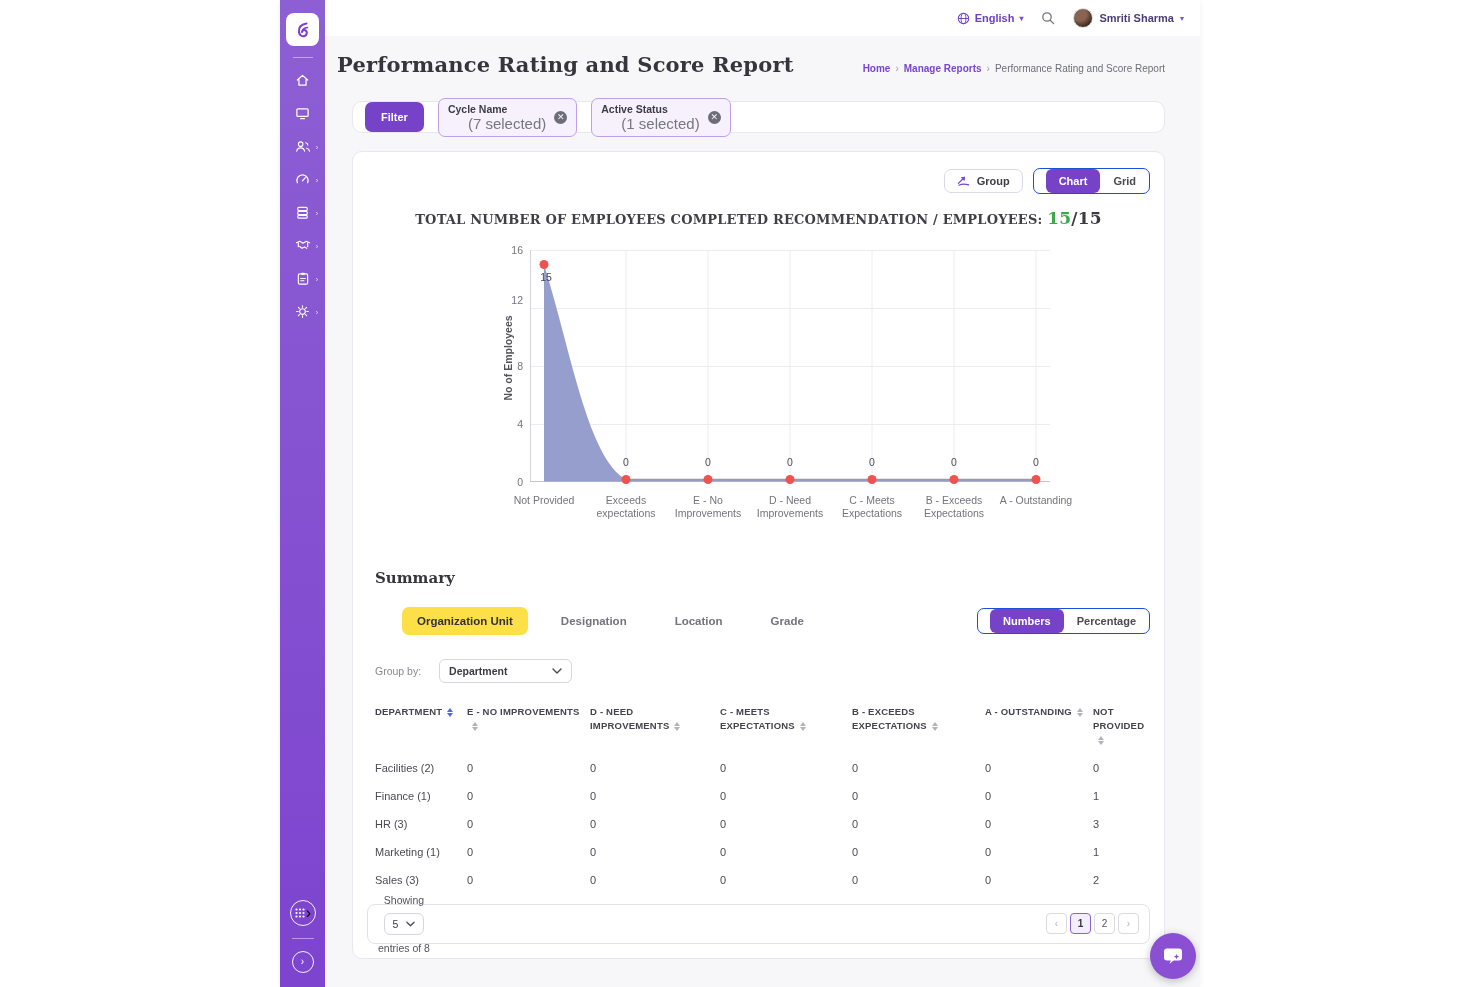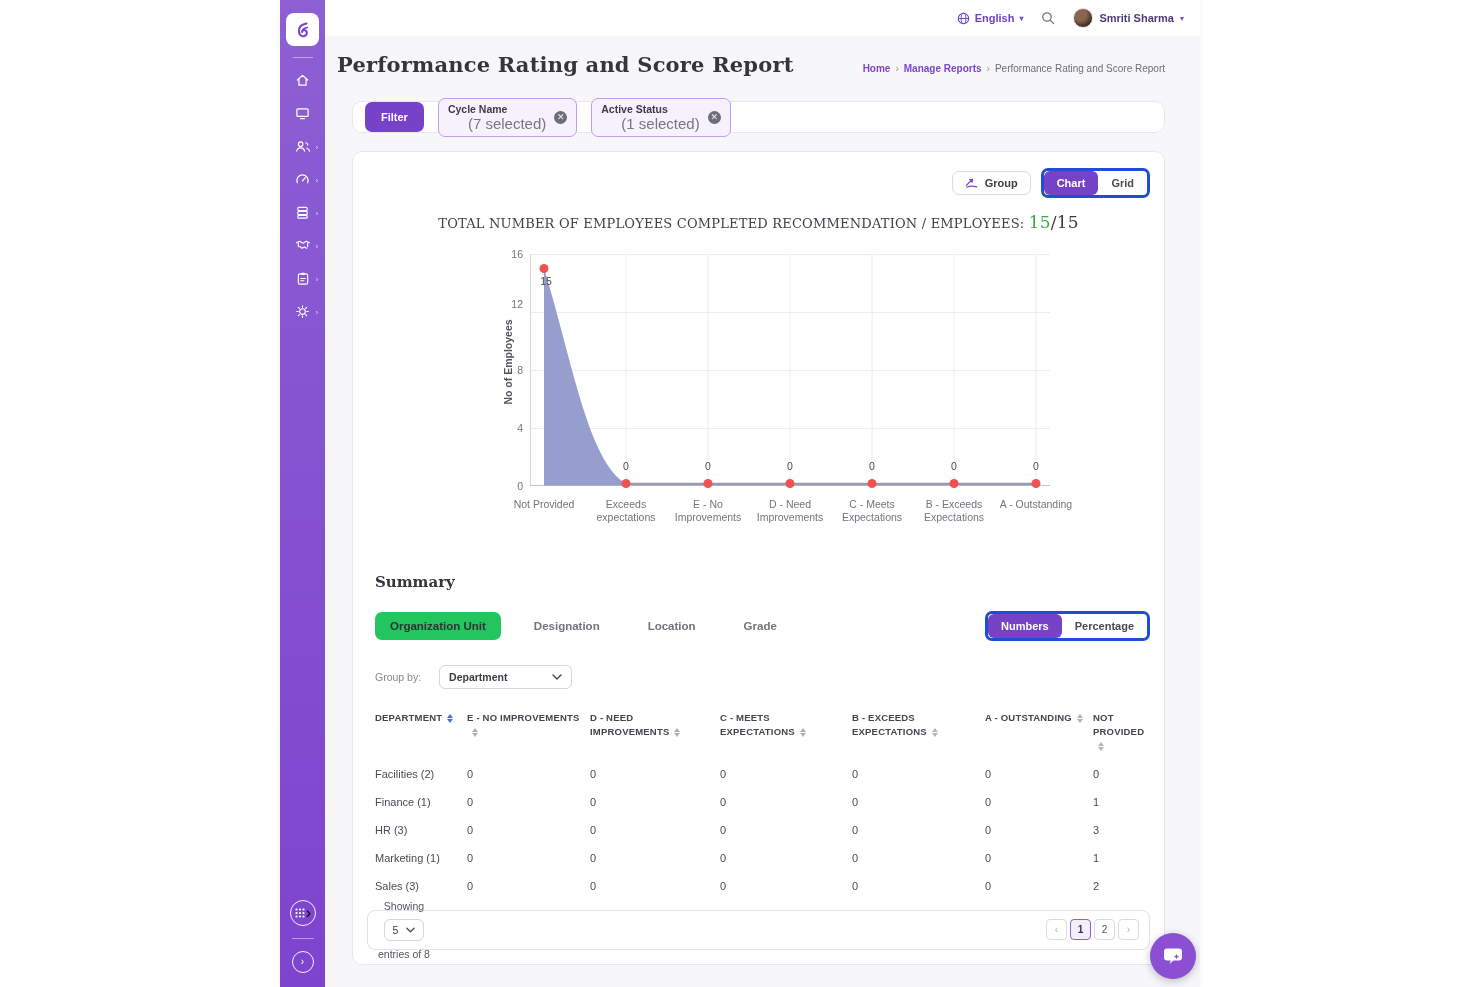--- a/index.html
+++ b/index.html
@@ -37,39 +37,39 @@
   .filter-card { margin-top:24px; padding:10px 12px; display:flex; align-items:center; gap:14px; height:32px; }
   .filter-btn { background:#7643c8; color:#fff; font-size:11px; font-weight:bold; border:none; border-radius:7px; padding:9px 16px; cursor:pointer; }
   .chip { background:#f6f1fd; border:1px solid #bf9fec; border-radius:7px; padding:4px 9px; display:flex; align-items:center; gap:8px; cursor:pointer; }
   .chip .t1 { font-size:10.5px; font-weight:bold; color:#3c3c44; }
   .chip .t2 { font-size:15px; color:#77777f;margin-left:20px; }
   .chip-x { width:13px; height:13px; border-radius:50%; background:#6d6d75; color:#f6f1fd; font-size:9px; line-height:13px; text-align:center; cursor:pointer; flex-shrink:0; }
 
   .big-card { margin-top:18px; padding:16px 14px 14px; position:relative; }
   .toolbar { display:flex; justify-content:flex-end; align-items:center; gap:10px; }
   .export-btn { display:flex; align-items:center; gap:6px; background:#fff; border:1px solid #ddd9e4; border-radius:7px; padding:5px 12px; font-size:11px; font-weight:bold; color:#3e3e46; cursor:pointer; }
-  .seg { display:flex; border:3px solid #1d4ed8; border-radius:7px; overflow:hidden; background:#fff; }
+  .seg { display:flex; border:1px solid #1d4ed8; border-radius:7px; overflow:hidden; background:#fff;padding-left:12px; }
   .seg .opt { font-size:11px; font-weight:bold; padding:6px 13px; color:#4a4a52; cursor:pointer; }
   .seg .opt.active { background:#7643c8; color:#fff; border-radius:6px; }
 
-  .chart-title { text-align:center; margin-top:14px; font-family:"DejaVu Serif", serif; font-size:13px; font-weight:normal; color:#413f46; letter-spacing:.2px; }
+  .chart-title { text-align:center; margin-top:14px; font-family:"DejaVu Serif", serif; font-size:13px; font-weight:bold; color:#413f46; letter-spacing:.2px; }
   .ratio-green { color:#3da84a; font-size:17px; }
   .ratio-rest { color:#3c3a42; font-size:17px; }
 
   .chart-wrap { position:relative; height:285px; margin-top:22px; }
   .plot { position:absolute; left:163px; top:0; width:520px; height:232px; }
   .ylab { position:absolute; left:98px; top:102px; transform:rotate(-90deg); transform-origin:center; font-size:10.5px; font-weight:bold; color:#55535c; white-space:nowrap; }
   .ytick { position:absolute; width:30px; text-align:right; font-size:10.5px; color:#75737c; left:126px; }
   .xlab { position:absolute; top:244px; width:92px; text-align:center; font-size:10.5px; color:#75737c; line-height:1.25; }
   .val-label { font-size:10.5px; fill:#4c4a52; font-family:"Liberation Sans", sans-serif; }
 
   .summary-h { font-family:"DejaVu Serif", serif; font-size:15px; font-weight:bold; color:#38363d; margin:34px 0 0 8px; }
   .tabs-row { display:flex; align-items:center; margin:20px 0 0 8px; }
   .tab { font-size:11.5px; font-weight:bold; color:#75737c; padding:8px 15px; margin-right:18px; cursor:pointer; border-radius:7px; }
-  .tab.active { background:#22c55e; color:#333138; }
+  .tab.active { background:#fde047; color:#333138;margin-left:27px; }
   .tabs-right { margin-left:auto; }
 
   .groupby { display:flex; align-items:center; gap:18px; margin:24px 0 0 8px; }
   .gb-label { font-size:10.5px; color:#8a888f; }
   .gb-select { display:flex; align-items:center; justify-content:space-between; width:133px; border:1px solid #d8d5de; border-radius:6px; background:#fff; padding:5px 9px; font-size:10.5px; font-weight:bold; color:#3c3a42; cursor:pointer; }
 
   .tbl { margin:16px 0 0 8px; }
   .trow { display:grid; grid-template-columns:92px 123px 130px 132px 133px 108px 1fr; }
   .th { font-size:9.5px; font-weight:bold; color:#45434c; text-transform:uppercase; padding:6px 6px 6px 0; line-height:1.5; letter-spacing:.2px; }
   .sort { display:inline-flex; flex-direction:column; gap:1px; margin-left:5px; vertical-align:middle; }

